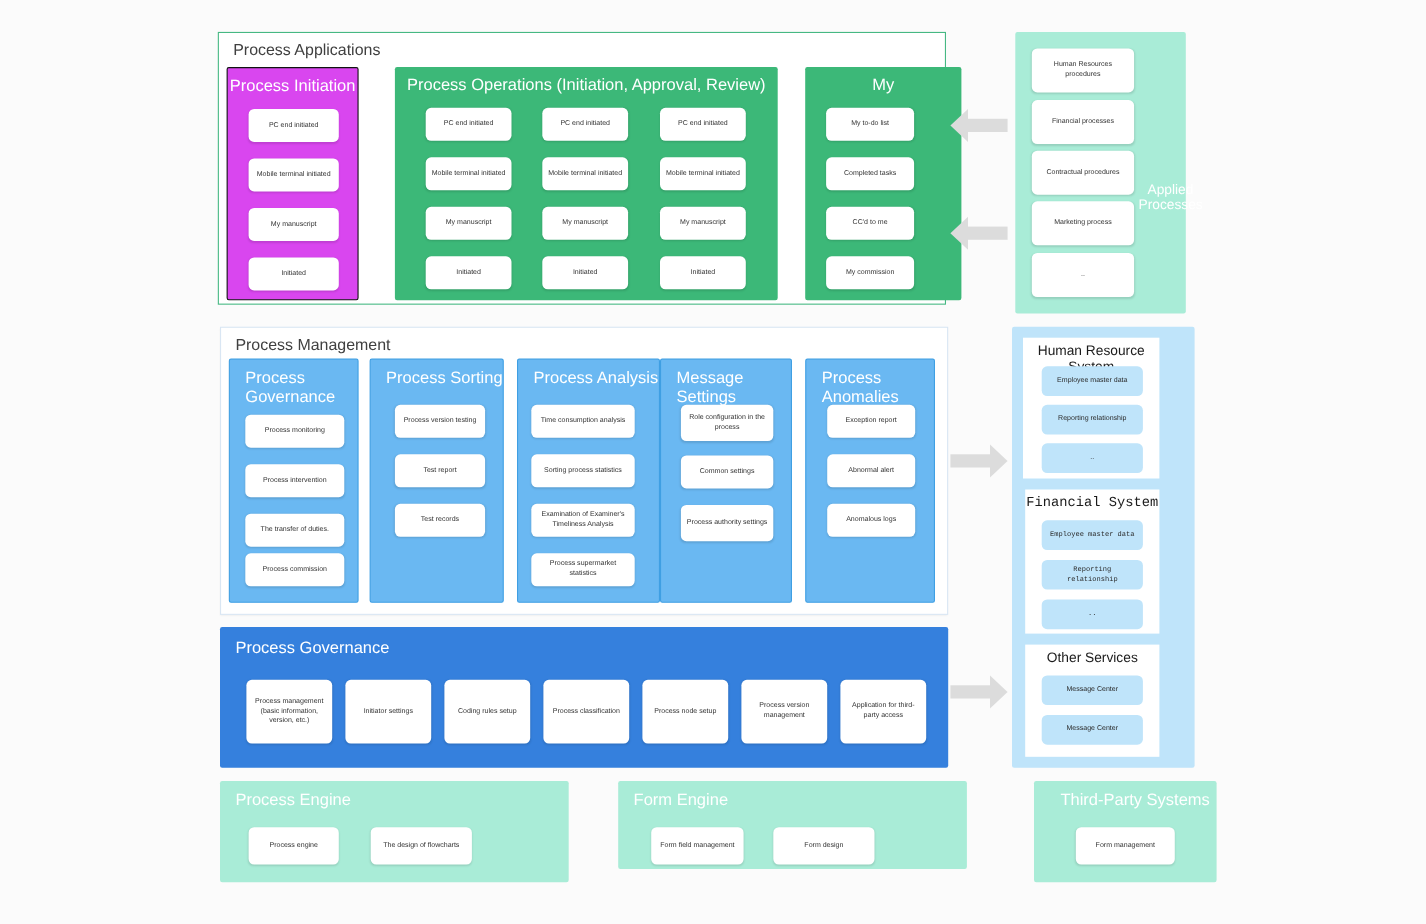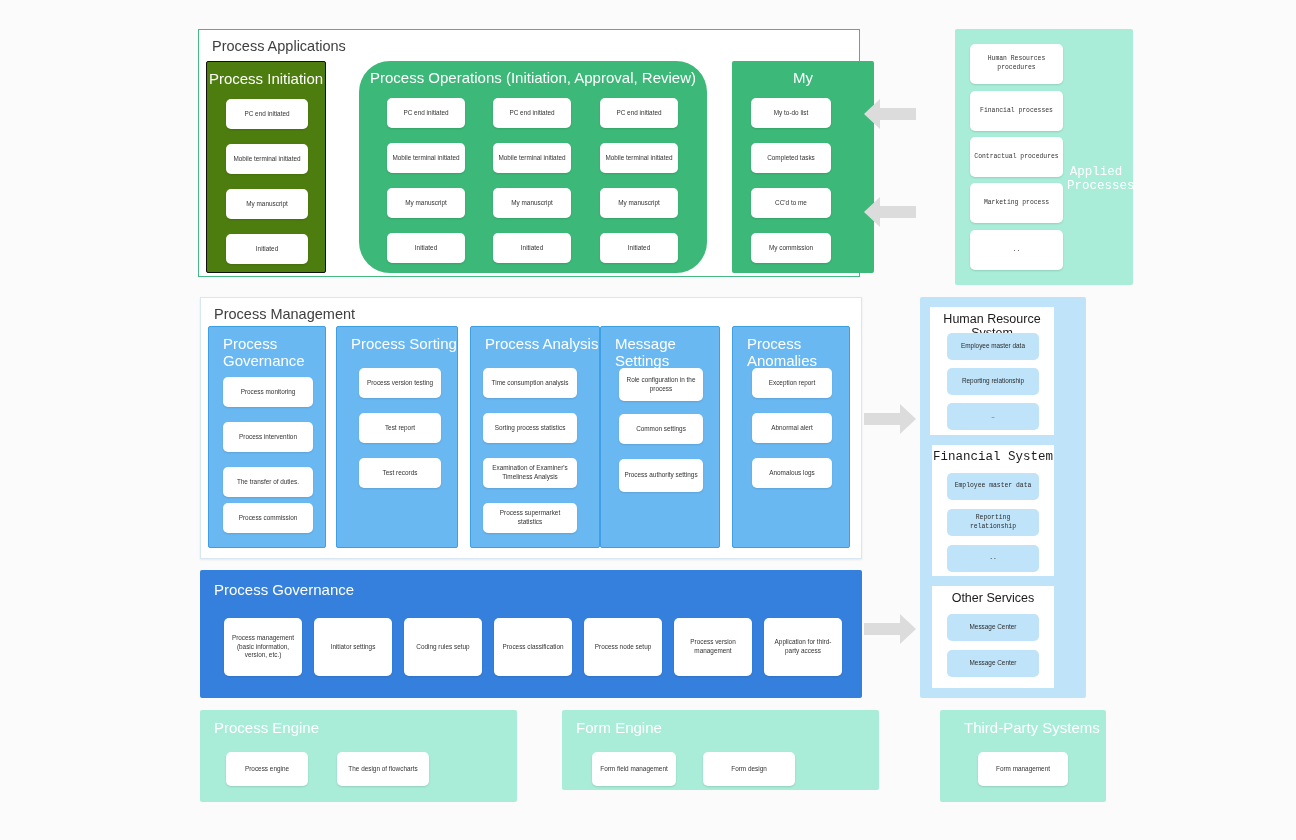--- a/index.html
+++ b/index.html
@@ -33,21 +33,21 @@
   
   .outer-green { border: 1px solid #46b883; }
   .outer-blue  { border: 1px solid #d9e6f3; box-shadow: 0 1px 2px rgba(0,0,0,.08); }
 
   
   .group {
     position: absolute;
     border-radius: 2px;
   }
   .group.green  { background: #3cb878; }
-  .group.greenb { background: #4d7c0f; border: 1px solid #111; }
+  .group.greenb { background: #d946ef; border: 1px solid #111; }
   .group.blue   { background: #6ab8f2; border: 1px solid #3f9fe3; }
   .group.blued  { background: #3580dd; }
   .group.mint   { background: #a9ecd7; }
   .group.lblue  { background: #bfe4fa; }
 
   .group-title {
     color: #ffffff;
     font-size: 15px;
     text-align: center;
     line-height: 1.15;
@@ -133,21 +133,21 @@
   </div>
 
   <div class="group greenb" style="left:206px; top:61px; width:120px; height:212px;">
     <div class="group-title">Process Initiation</div>
     <div class="chip" style="left:19px; top:37px; width:82px; height:30px;">PC end initiated</div>
     <div class="chip" style="left:19px; top:82px; width:82px; height:30px;">Mobile terminal initiated</div>
     <div class="chip" style="left:19px; top:127px; width:82px; height:30px;">My manuscript</div>
     <div class="chip" style="left:19px; top:172px; width:82px; height:30px;">Initiated</div>
   </div>
 
-  <div class="group green" style="left:359px; top:61px; width:348px; height:212px;border-radius:31px;">
+  <div class="group green" style="left:359px; top:61px; width:348px; height:212px;">
     <div class="group-title">Process Operations (Initiation, Approval, Review)</div>
 
     <div class="chip" style="left:28px; top:37px; width:78px; height:30px;">PC end initiated</div>
     <div class="chip" style="left:28px; top:82px; width:78px; height:30px;">Mobile terminal initiated</div>
     <div class="chip" style="left:28px; top:127px; width:78px; height:30px;">My manuscript</div>
     <div class="chip" style="left:28px; top:172px; width:78px; height:30px;">Initiated</div>
 
     <div class="chip" style="left:134px; top:37px; width:78px; height:30px;">PC end initiated</div>
     <div class="chip" style="left:134px; top:82px; width:78px; height:30px;">Mobile terminal initiated</div>
     <div class="chip" style="left:134px; top:127px; width:78px; height:30px;">My manuscript</div>
@@ -160,21 +160,21 @@
   </div>
 
   <div class="group green" style="left:732px; top:61px; width:142px; height:212px;">
     <div class="group-title">My</div>
     <div class="chip" style="left:19px; top:37px; width:80px; height:30px;">My to-do list</div>
     <div class="chip" style="left:19px; top:82px; width:80px; height:30px;">Completed tasks</div>
     <div class="chip" style="left:19px; top:127px; width:80px; height:30px;">CC'd to me</div>
     <div class="chip" style="left:19px; top:172px; width:80px; height:30px;">My commission</div>
   </div>
 
-  <div class="group mint" style="left:955px; top:29px; width:178px; height:256px;font-family:Liberation Mono, monospace;">
+  <div class="group mint" style="left:923px; top:29px; width:155px; height:256px;">
     <div class="chip" style="left:15px; top:15px; width:93px; height:40px;">Human Resources procedures</div>
     <div class="chip" style="left:15px; top:62px; width:93px; height:40px;">Financial processes</div>
     <div class="chip" style="left:15px; top:108px; width:93px; height:40px;">Contractual procedures</div>
     <div class="chip" style="left:15px; top:154px; width:93px; height:40px;">Marketing process</div>
     <div class="chip" style="left:15px; top:201px; width:93px; height:40px;">..</div>
     <div class="side-label" style="left:112px; top:136px; width:58px;">Applied
 Processes</div>
   </div>
 
   <div class="arrow left" style="left:864px; top:99px;">

